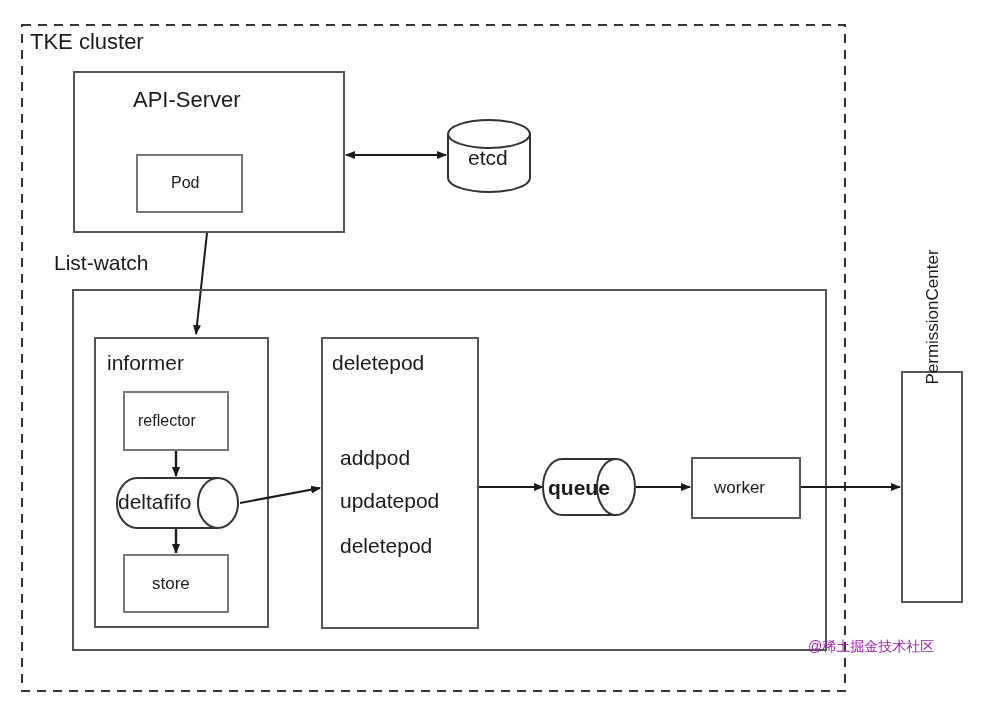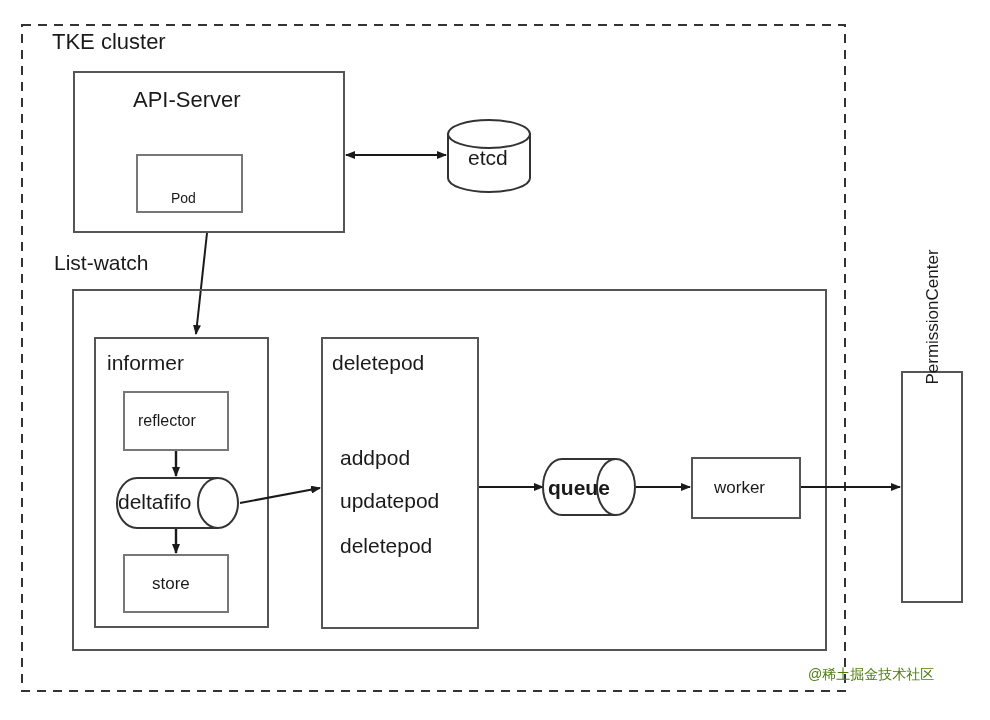--- a/index.html
+++ b/index.html
@@ -21,23 +21,23 @@
     top: 0;
     width: 990px;
     height: 720px;
   }
   .lbl {
     position: absolute;
     color: #1a1a1a;
     white-space: nowrap;
     line-height: 1;
   }
-  .lbl-cluster { font-size: 22px; left: 30px; top: 31px; margin-left: 22px; }
+  .lbl-cluster { font-size: 22px; left: 30px; top: 31px; }
   .lbl-apiserver { font-size: 22px; left: 133px; top: 89px; }
-  .lbl-pod { font-size: 14px; left: 171px; top: 175px; margin-top: 16px; }
+  .lbl-pod { font-size: 16px; left: 171px; top: 175px; }
   .lbl-etcd { font-size: 21px; left: 468px; top: 147px; }
   .lbl-listwatch { font-size: 21px; left: 54px; top: 252px; }
   .lbl-informer { font-size: 21px; left: 107px; top: 352px; }
   .lbl-reflector { font-size: 16px; left: 138px; top: 413px; text-align: right; }
   .lbl-deltafifo { font-size: 21px; left: 118px; top: 491px; }
   .lbl-store { font-size: 17px; left: 152px; top: 575px; }
   .lbl-callback { font-size: 21px; left: 332px; top: 352px; }
   .lbl-addpod { font-size: 21px; left: 340px; top: 447px; }
   .lbl-updatepod { font-size: 21px; left: 340px; top: 490px; }
   .lbl-deletepod { font-size: 21px; left: 340px; top: 535px; }
@@ -51,23 +51,23 @@
     height: 60px;
     transform: rotate(-90deg);
     transform-origin: 30px 30px;
     display: flex;
     align-items: center;
     justify-content: center;
   }
   .watermark {
     position: absolute;
     left: 808px;
-    top: 666px;
+    top: 638px;
     font-size: 14px;
-    color: #4d7c0f;
+    color: #a21caf;
     white-space: nowrap;
   }
 </style>
 </head>
 <body>
 
 <div id="canvas">
 
   <svg class="layer" viewBox="0 0 990 720">
     <defs>

